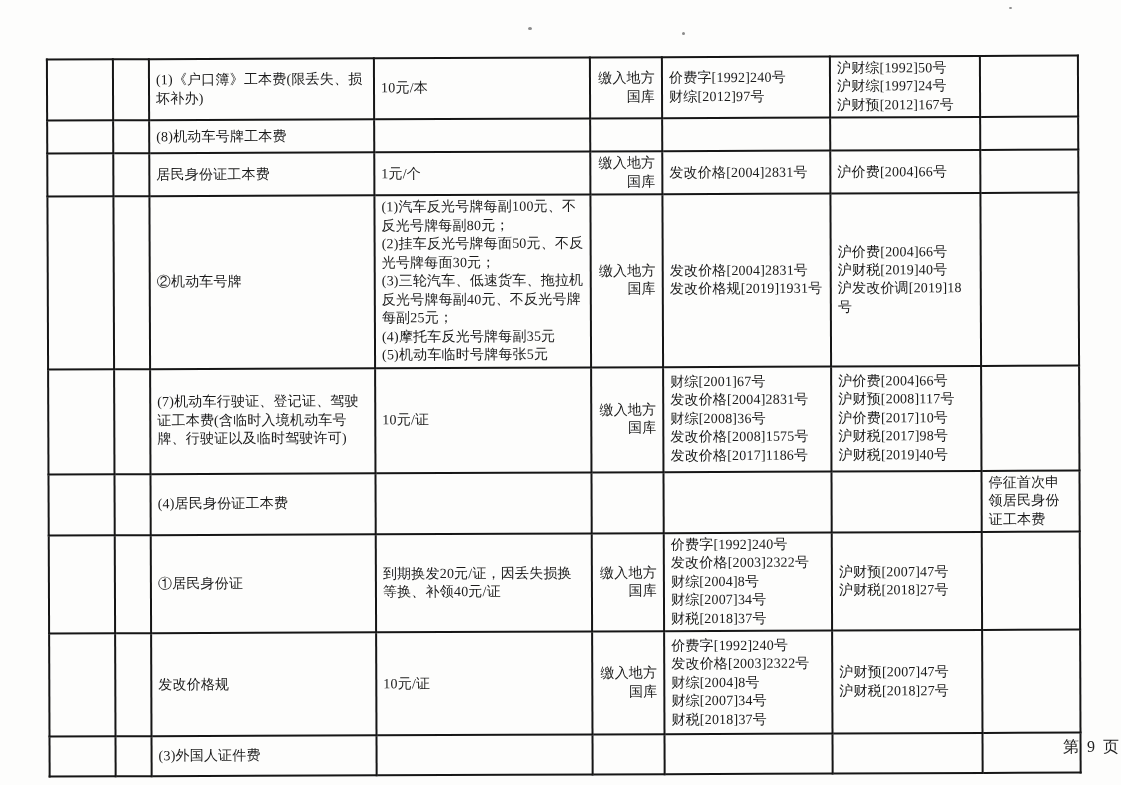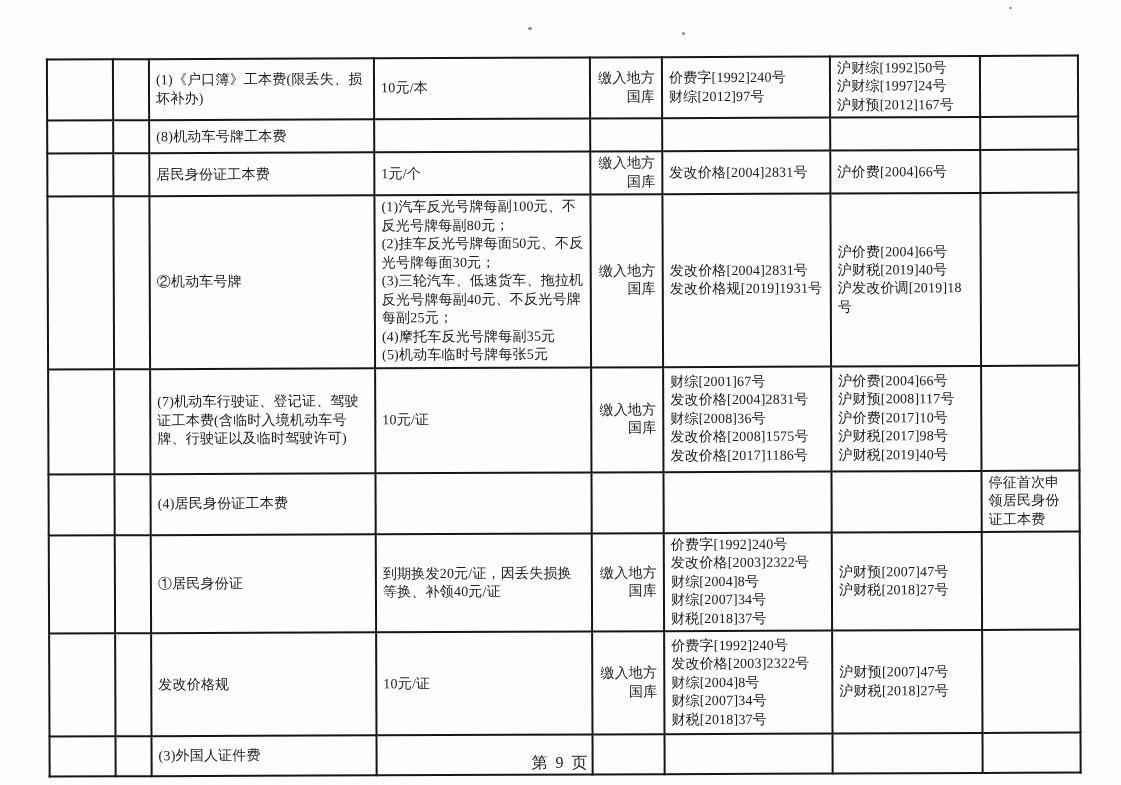--- a/index.html
+++ b/index.html
@@ -27,23 +27,22 @@
     letter-spacing:0.2px;
   }
   td.c-spacer{padding:0;}
   td.c-item{text-align:left;}
   td.c-std{text-align:left;}
   td.c-treasury{text-align:right;padding:2px 2px;}
   td.c-doc{text-align:left;font-size:13.5px;}
   td.c-note{text-align:left;padding:3px 5px;font-size:13.5px;margin-top:48px;}
   .footer{
     position:absolute;left:0;top:737px;width:1121px;
-    text-align:center;font-size:16px;color:#222;
+    text-align:right;font-size:16px;color:#222;
     letter-spacing:2px;
-    margin-top:16px;
   }
   .speck{position:absolute;background:#8a8a8a;border-radius:50%;}
   .speck.s1{left:528px;top:27px;width:4px;height:3px;}
   .speck.s2{left:682px;top:32px;width:3px;height:3px;}
   .speck.s3{left:1009px;top:7px;width:3px;height:2px;}
 </style>
 </head>
 <body>
 
 <div class="scan-wrap">

